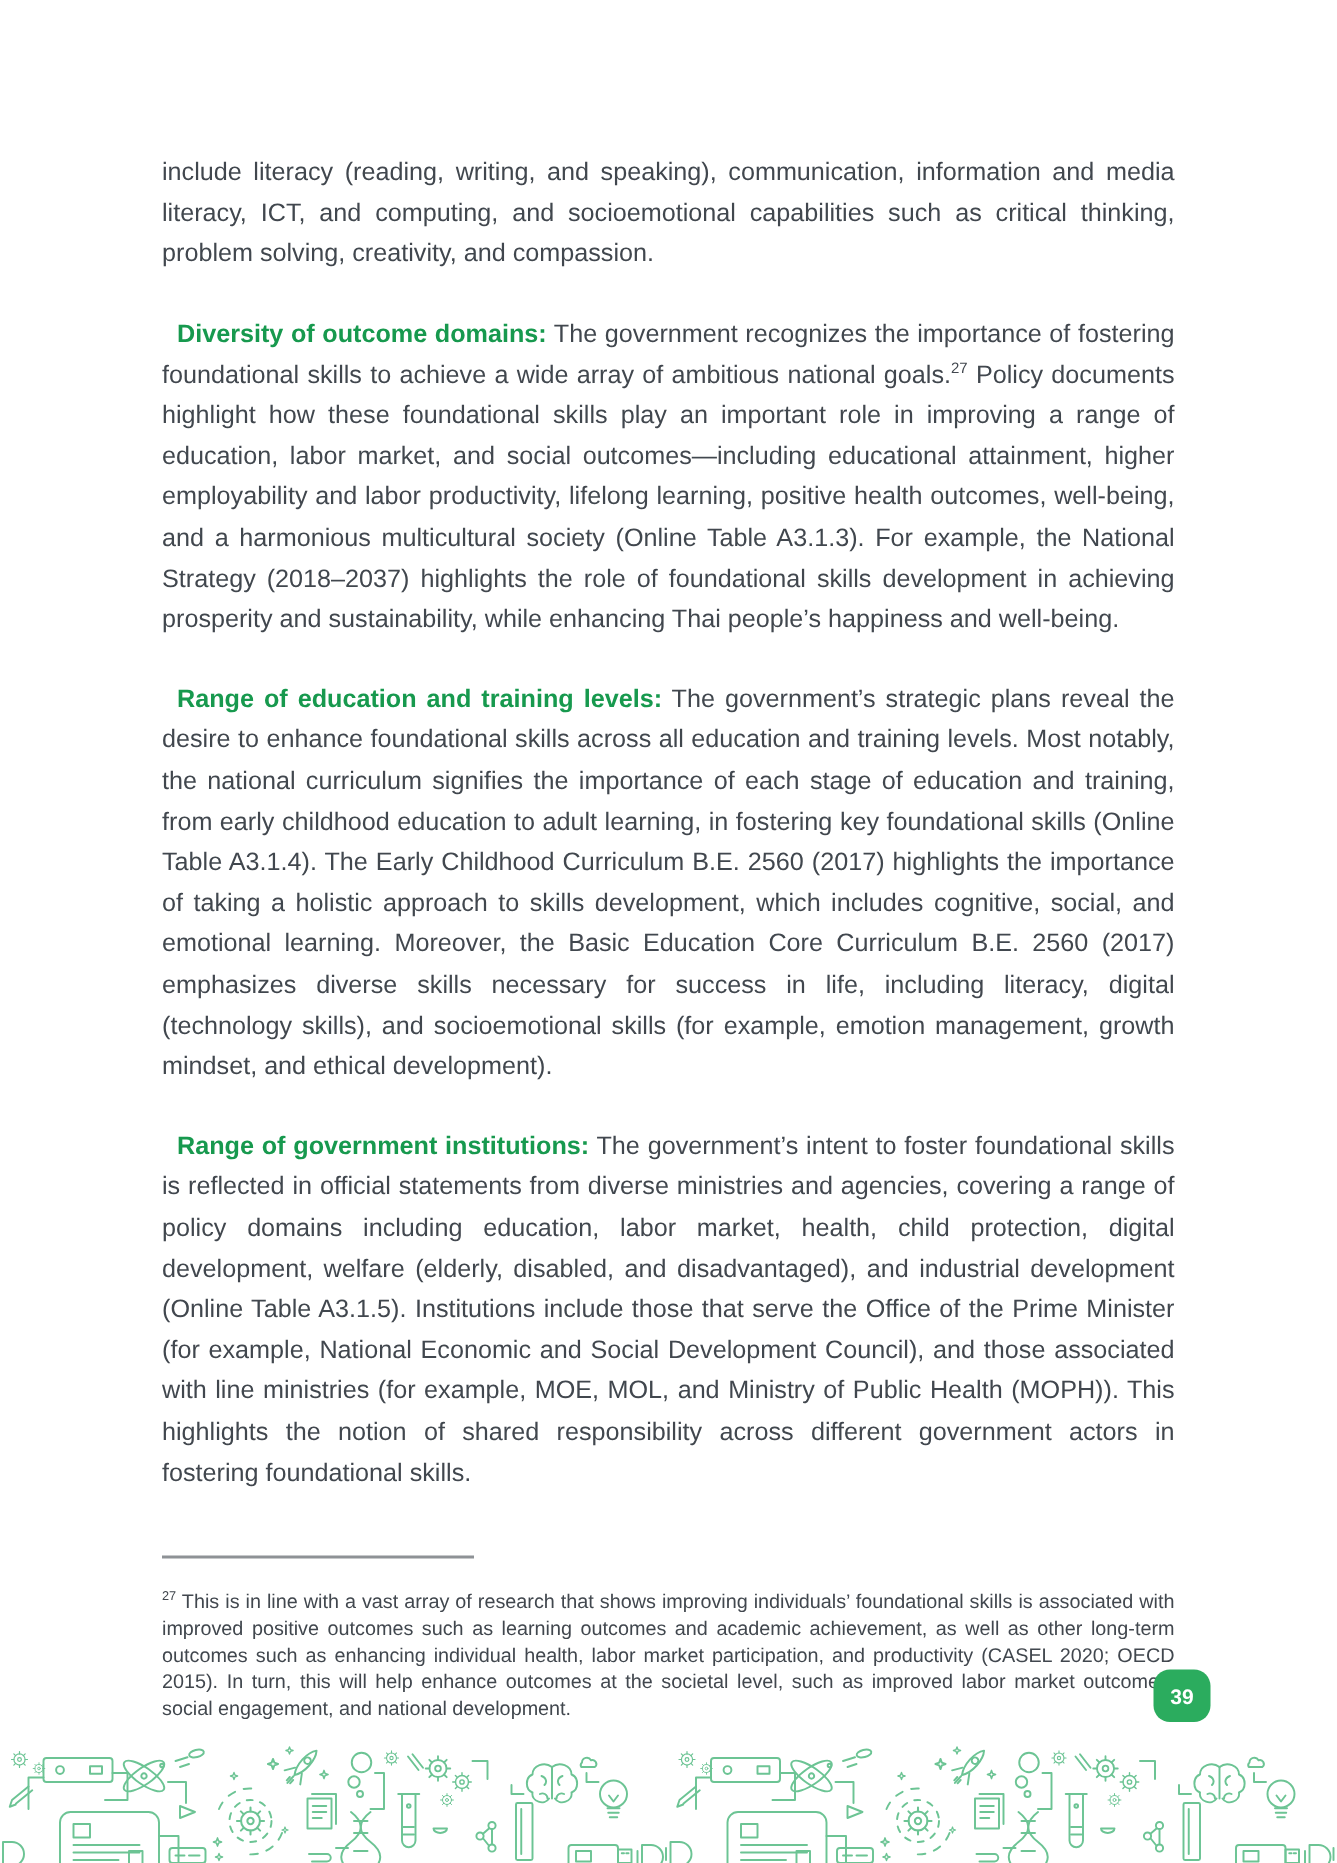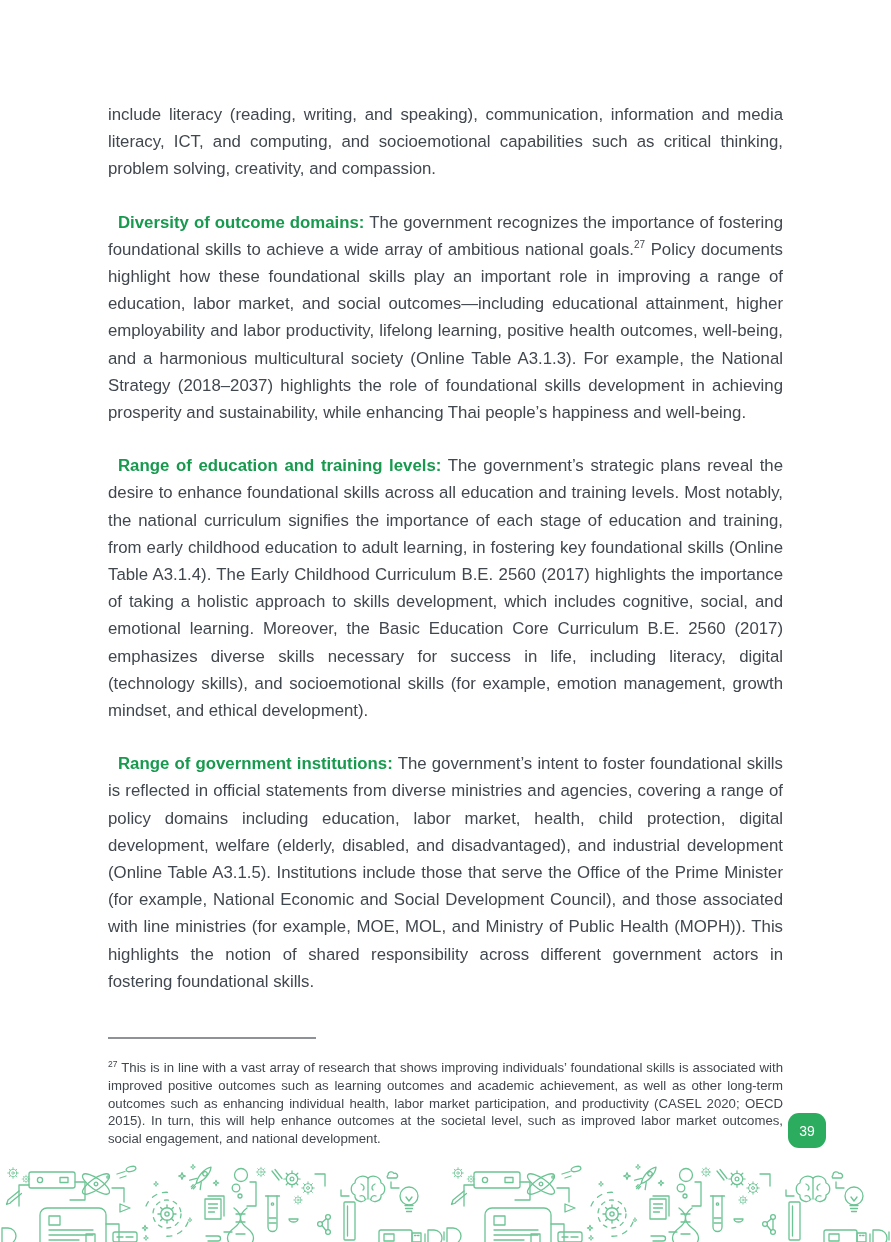--- a/index.html
+++ b/index.html
@@ -50,28 +50,28 @@
   .footnote {
     font-size: 13.2px;
     line-height: 17.8px;
     color: #41474e;
     text-align: justify;
   }
   .footnote sup { font-size: 8.5px; line-height: 0; }
 
   .page-number-badge {
     position: absolute;
-    left: 788px;
+    left: 769px;
     top: 1113px;
     width: 38px;
     height: 35px;
     background: var(--badge-green, #2bac5e);
     border-radius: 11px;
     color: #ffffff;
-    font-weight: normal;
+    font-weight: bold;
     font-size: 14px;
     display: flex;
     align-items: center;
     justify-content: center;
   }
 
   .doodle-band {
     position: absolute;
     left: 0;
     bottom: 0;

